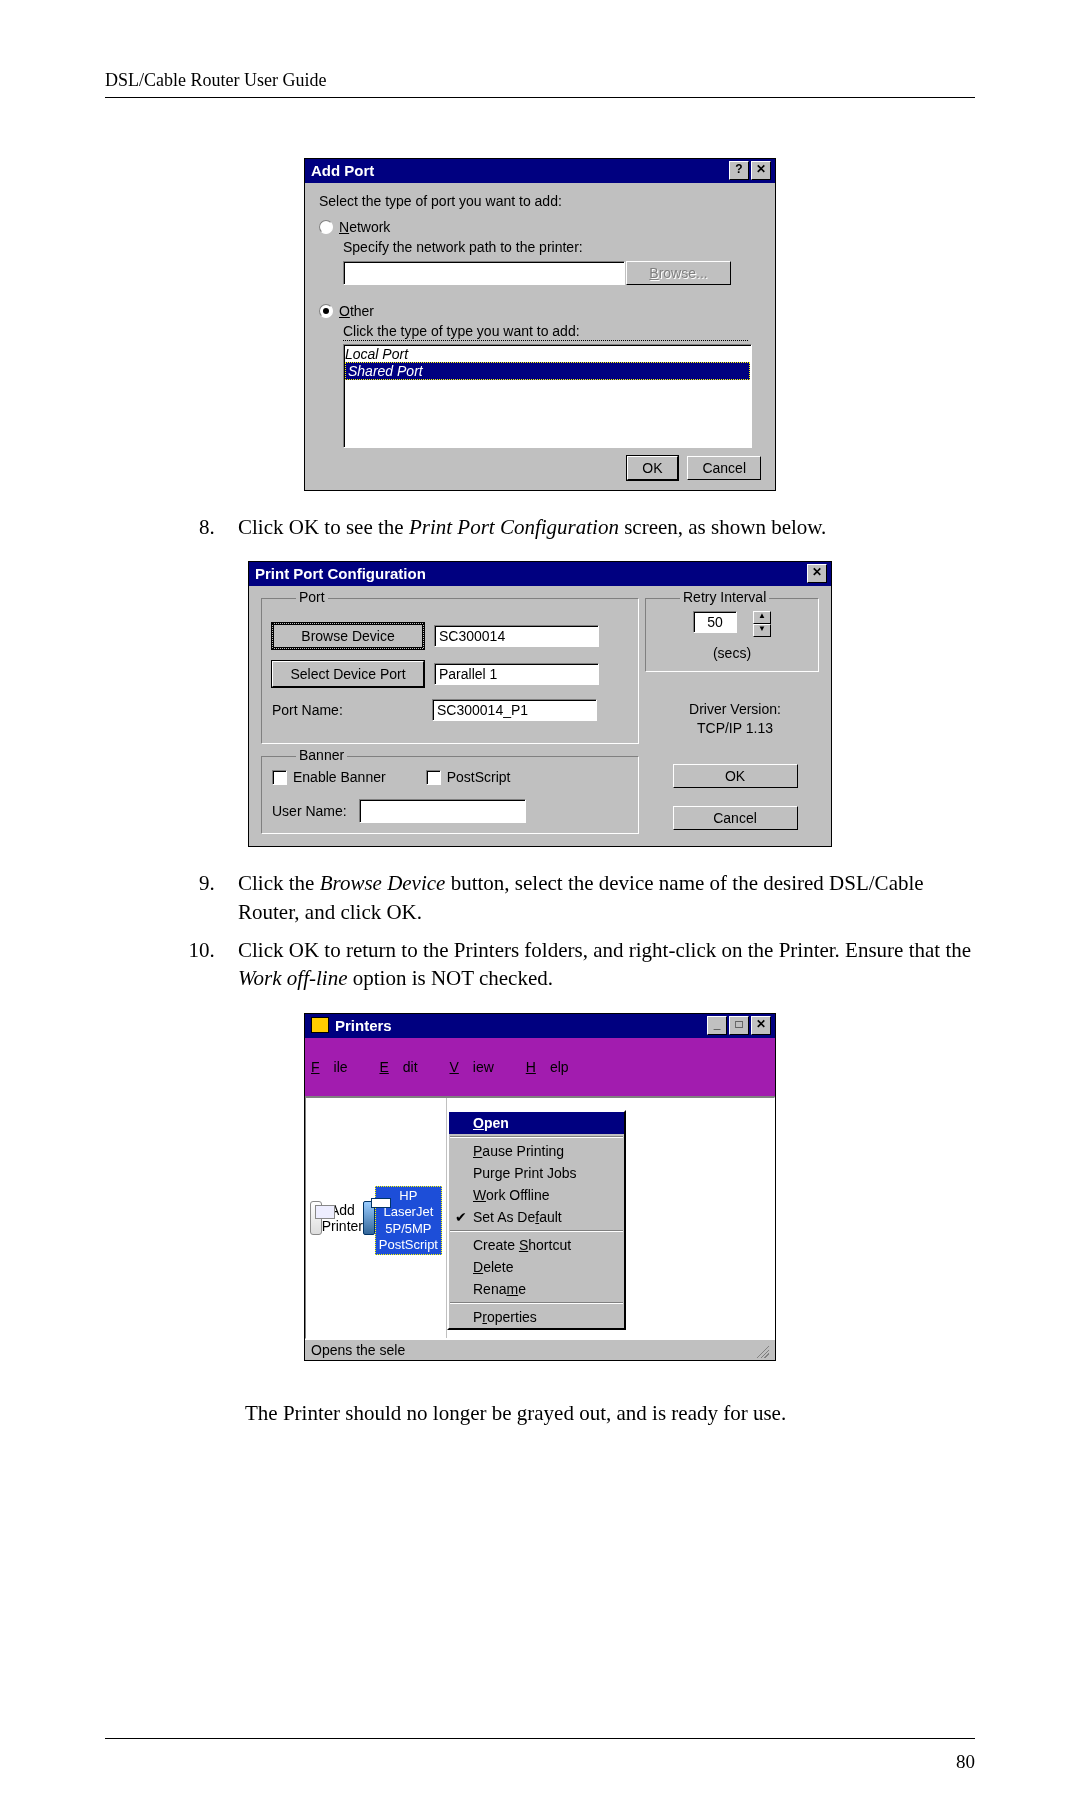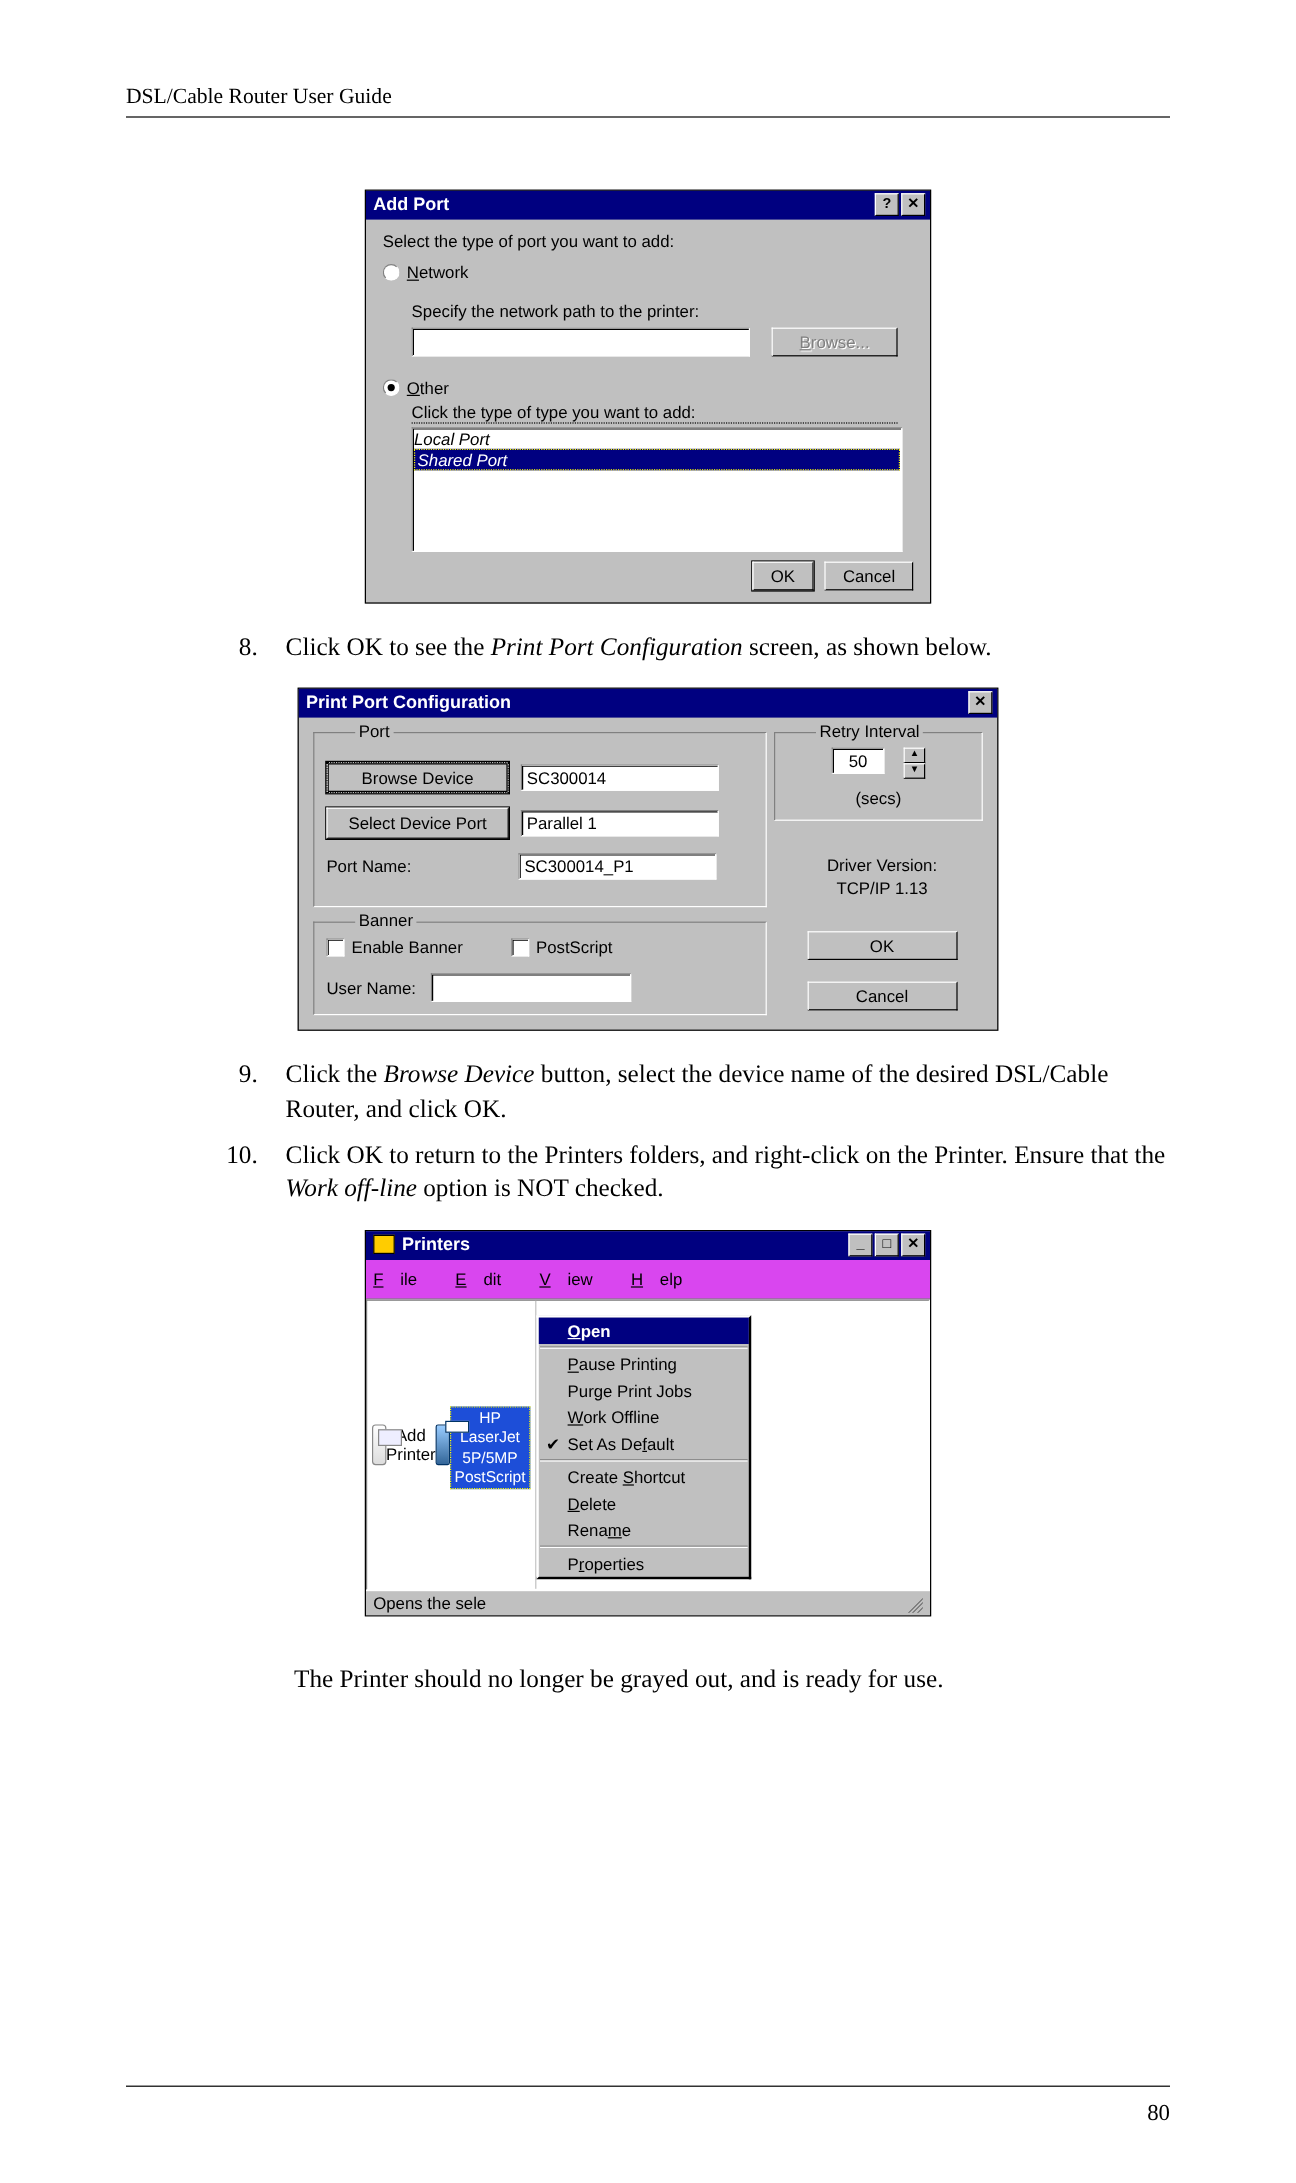--- a/index.html
+++ b/index.html
@@ -192,21 +192,21 @@
   .ppc .un-inp { width: 165px; height: 22px; }
   .ppc .version { font-size: 14px; text-align:center; margin-top: 28px; line-height:1.3;}
 
   
   .printers { width: 470px; }
   .printers .titlebar .icon-sq {
     width: 16px; height: 14px; background:#ffcc00; margin-right: 6px;
     border: 1px solid #000;
   }
   .printers .menubar {
-    background: #d946ef; padding: 8px 6px; font-size: 14px;
+    background: #a21caf; padding: 21px 6px; font-size: 14px;
     border-bottom: 1px solid #808080;
   }
   .printers .menubar span { margin-right: 14px; }
   .printers .client {
     display: flex; background: #fff; height: 240px;
     border-top:1px solid #808080; border-left:1px solid #808080;
     border-right:1px solid #fff; border-bottom:1px solid #fff;
     font-size: 14px;
   }
   .printers .icons-col {
@@ -262,22 +262,22 @@
           <span class="title-btn">✕</span>
         </span>
       </div>
       <div class="body">
         <div>Select the type of port you want to add:</div>
 
         <div class="radio-row" style="margin-top:10px;">
           <span class="radio-dot"></span>
           <span><span class="lbl-u">N</span><span>etwork</span></span>
         </div>
-        <div class="indent" style="margin-top:16px;">Specify the network path to the printer:</div>
-        <div class="indent" style="margin-top:6px; display:flex; gap:18px; align-items:center;">
+        <div class="indent" style="margin-top:4px;">Specify the network path to the printer:</div>
+        <div class="indent" style="margin-top:6px; display:flex; gap:1px; align-items:center;">
           <span class="sunken path-input"></span>
           <span class="btn3d disabled"><span class="lbl-u">B</span><span>rowse...</span></span>
         </div>
 
         <div class="radio-row" style="margin-top:18px;">
           <span class="radio-dot on"></span>
           <span><span class="lbl-u">O</span><span>ther</span></span>
         </div>
         <div class="indent" style="margin-top:4px;">Click the type of type you want to add:</div>
         <div class="topline-dotted"></div>

